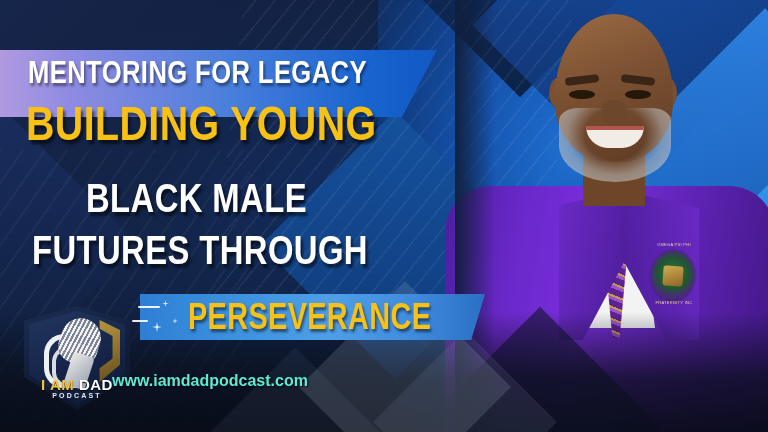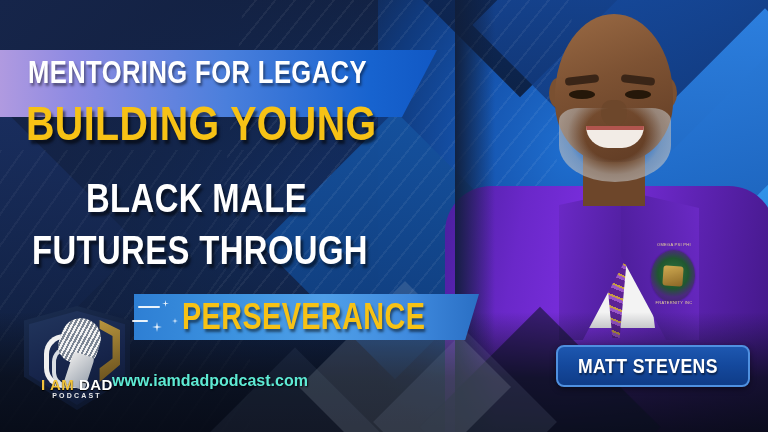--- a/index.html
+++ b/index.html
@@ -139,21 +139,21 @@
     text-shadow:3px 4px 3px rgba(0,0,0,.55);
   }
   .line4{
     position:absolute;left:32px;top:228px;
     font-size:40px;font-weight:bold;color:#ffffff;letter-spacing:.5px;
     transform:scaleX(.82);transform-origin:left center;white-space:nowrap;
     text-shadow:3px 4px 3px rgba(0,0,0,.55);
   }
 
   .band2{
-    position:absolute;left:134px;top:294px;width:345px;height:46px;
+    position:absolute;left:140px;top:294px;width:345px;height:46px;
     background:linear-gradient(90deg,#2e7fd4 0%,#3d93e0 30%,#4f9fe8 55%,#3f8ade 80%,#2a6fc4 100%);
     clip-path:polygon(0 0,100% 0,96% 100%,0 100%);
     box-shadow:0 3px 7px rgba(0,0,0,.4);
   }
   .band2 .txt{
     position:absolute;left:48px;top:2px;
     font-size:36px;font-weight:bold;color:#f7c215;letter-spacing:.5px;
     transform:scaleX(.80);transform-origin:left center;white-space:nowrap;
     text-shadow:2px 3px 3px rgba(0,0,0,.5);
   }
@@ -307,17 +307,14 @@
     <div class="mic-arm"></div>
     <div class="mic-arm2"></div>
     <div class="mic-head"></div>
     <div class="mic-body"></div>
     <div class="logo-txt"><span>I AM </span><span class="w">DAD</span></div>
     <div class="logo-sub">PODCAST</div>
   </div>
 
   <div class="url">www.iamdadpodcast.com</div>
 
-  <div class="nameplate">
-    <div class="txt">MATT STEVENS</div>
-  </div>
 
 </div>
 
 </body></html>

